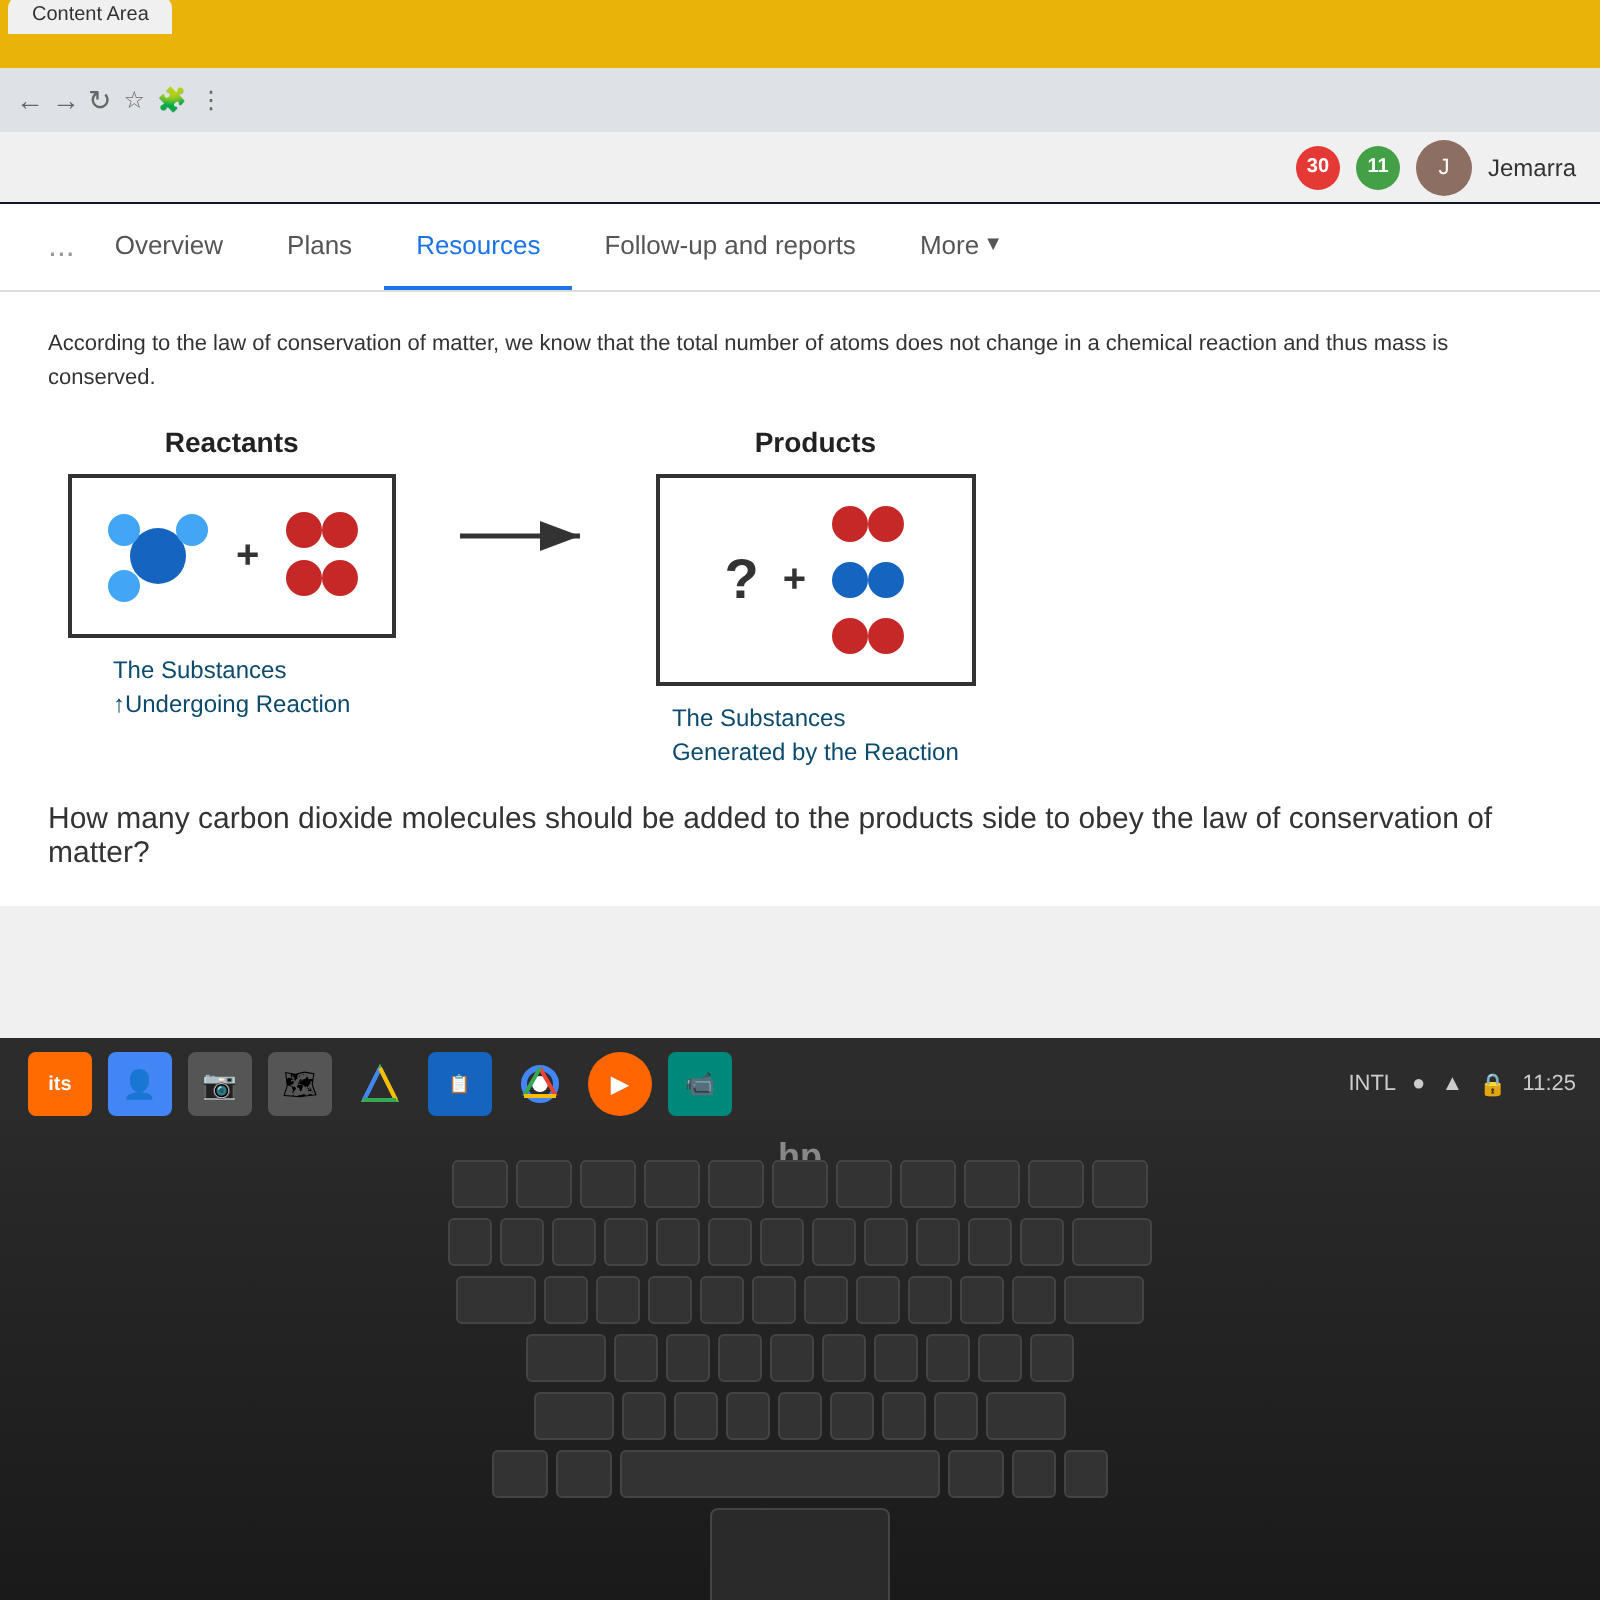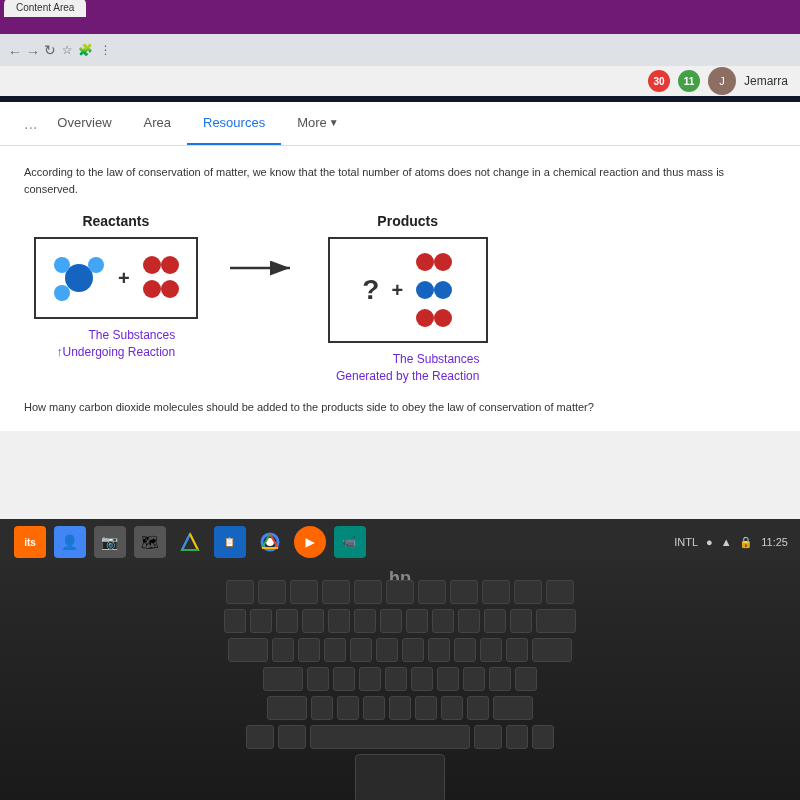--- a/index.html
+++ b/index.html
@@ -59,21 +59,21 @@
     }
 
     .star-icon, .puzzle-icon, .menu-icon {
       color: #666;
       font-size: 12px;
       cursor: pointer;
     }
 
     
     .tab-bar {
-      background: #701a75;
+      background: #eab308;
       height: 28px;
       display: flex;
       align-items: flex-end;
       padding: 17px 4px;
     }
 
     .tab {
       background: #f0f0f0;
       border-radius: 6px 6px 0 0;
       padding: 4px 12px;
@@ -87,21 +87,21 @@
 
     
     .profile-bar {
       background: #f0f0f0;
       height: 36px;
       display: flex;
       align-items: center;
       justify-content: flex-end;
       padding: 0 12px;
       gap: 8px;
-      border-bottom: 6px solid #0f172a;
+      border-bottom: 1px solid #0f172a;
     }
 
     .profile-badge {
       width: 22px;
       height: 22px;
       border-radius: 50%;
       display: flex;
       align-items: center;
       justify-content: center;
       font-size: 10px;
@@ -205,22 +205,22 @@
       padding: 12px 16px;
       display: flex;
       align-items: center;
       gap: 12px;
       min-width: 160px;
       justify-content: center;
     }
 
     .diagram-label {
       font-size: 12px;
-      color: #6d28d9;
-      text-align: right;
+      color: #0c4a6e;
+      text-align: left;
       line-height: 1.4;
     }
 
     .arrow-container {
       display: flex;
       align-items: center;
       font-size: 28px;
       color: #333;
       padding: 0 10px;
       margin-top: 40px;
@@ -233,21 +233,21 @@
     }
 
     .plus-sign {
       font-size: 20px;
       font-weight: bold;
       color: #333;
     }
 
     
     .question-text {
-      font-size: 11px;
+      font-size: 15px;
       color: #333;
       margin-top: 12px;
     }
 
     
     .taskbar {
       position: absolute;
       bottom: 235px;
       left: 0;
       width: 800px;
@@ -412,24 +412,27 @@
     <div class="profile-avatar">J</div>
     <span class="profile-name">Jemarra</span>
   </div>
 
   <div class="nav-bar">
     <span class="nav-left-dots">...</span>
     <div class="nav-item">
       <span>Overview</span>
     </div>
     <div class="nav-item">
-      <span>Area</span>
+      <span>Plans</span>
     </div>
     <div class="nav-item active">
       <span>Resources</span>
+    </div>
+    <div class="nav-item">
+      <span>Follow-up and reports</span>
     </div>
     <div class="nav-item more">
       <span>More</span>
       <span style="font-size:10px;">▼</span>
     </div>
   </div>
 
   <div class="content-area">
     <p class="intro-text">According to the law of conservation of matter, we know that the total number of atoms does not change in a chemical reaction and thus mass is conserved.</p>
 

